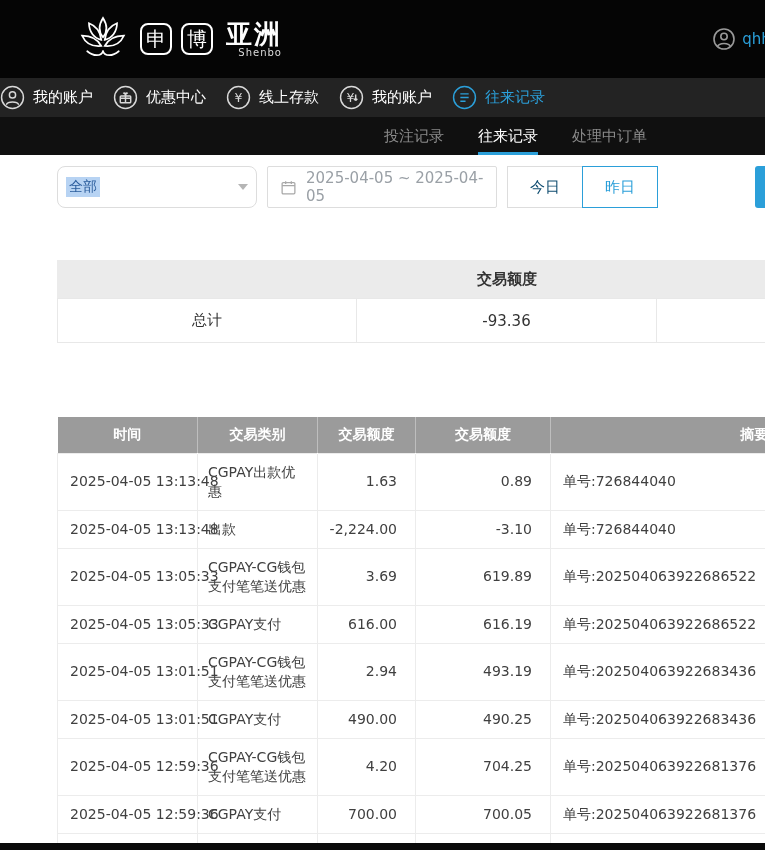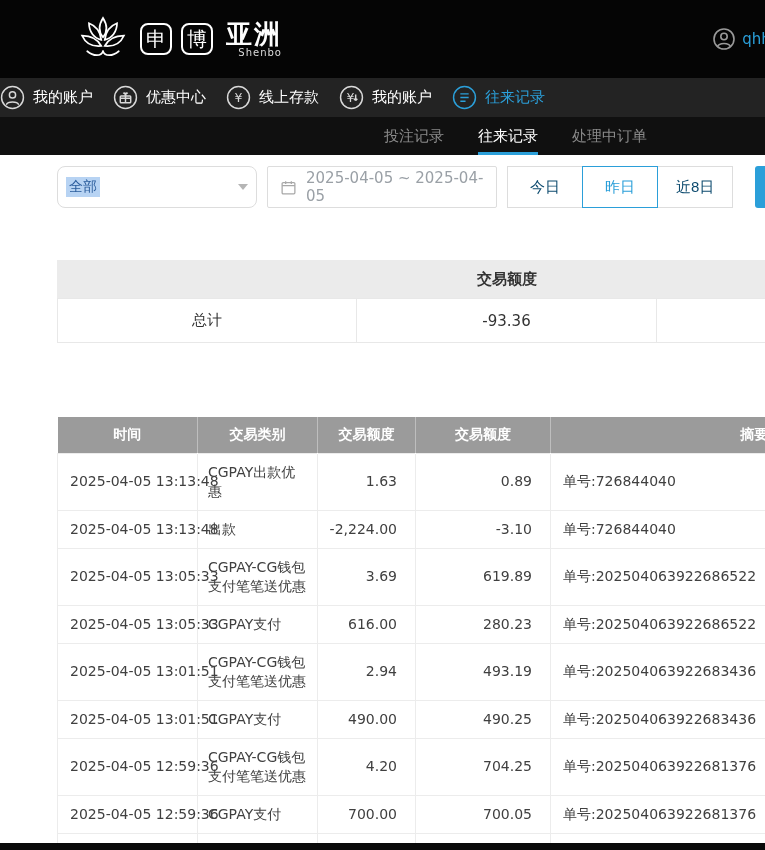--- a/index.html
+++ b/index.html
@@ -207,21 +207,20 @@
       <svg viewBox="0 0 24 24" width="17" height="17" fill="none" stroke="#a8a8a8" stroke-width="1.8">
         <rect x="3" y="5" width="18" height="16" rx="1.5"></rect>
           <path d="M3 9.5h18M8 3v4M16 3v4"></path>
       </svg>
     </span>
     <span>2025-04-05 ~ 2025-04-05</span>
   </div>
   <div class="quick-group">
     <button class="quick-btn">今日</button>
     <button class="quick-btn active">昨日</button>
-    <button class="quick-btn">近8日</button>
   </div>
   <button class="search-btn"></button>
 </div>
 
 <div class="summary">
   <div class="sum-head">交易额度</div>
   <div class="sum-row">
     <div class="sum-cell">总计</div>
     <div class="sum-cell">-93.36</div>
     <div class="sum-cell"></div>
@@ -264,21 +263,21 @@
         <td class="c-time">2025-04-05 13:05:33</td>
         <td class="c-type">CGPAY-CG钱包支付笔笔送优惠</td>
         <td class="num">3.69</td>
         <td class="num">619.89</td>
         <td class="c-memo">单号:202504063922686522</td>
       </tr>
       <tr>
         <td class="c-time">2025-04-05 13:05:33</td>
         <td class="c-type">CGPAY支付</td>
         <td class="num">616.00</td>
-        <td class="num">280.23</td>
+        <td class="num">616.19</td>
         <td class="c-memo">单号:202504063922686522</td>
       </tr>
       <tr>
         <td class="c-time">2025-04-05 13:01:51</td>
         <td class="c-type">CGPAY-CG钱包支付笔笔送优惠</td>
         <td class="num">2.94</td>
         <td class="num">493.19</td>
         <td class="c-memo">单号:202504063922683436</td>
       </tr>
       <tr>

